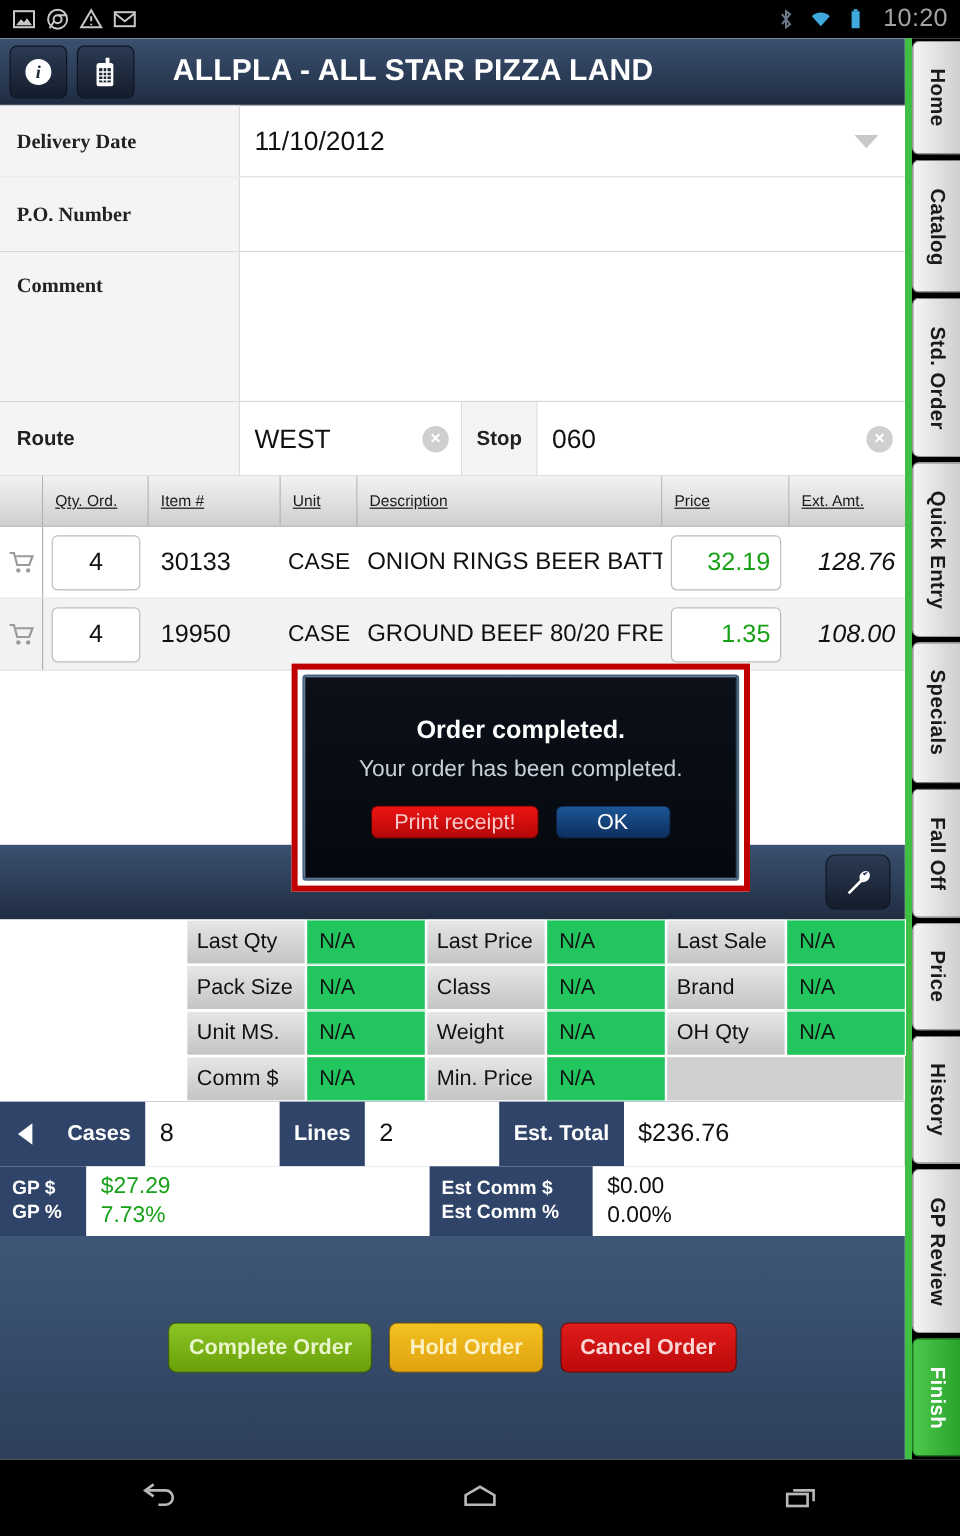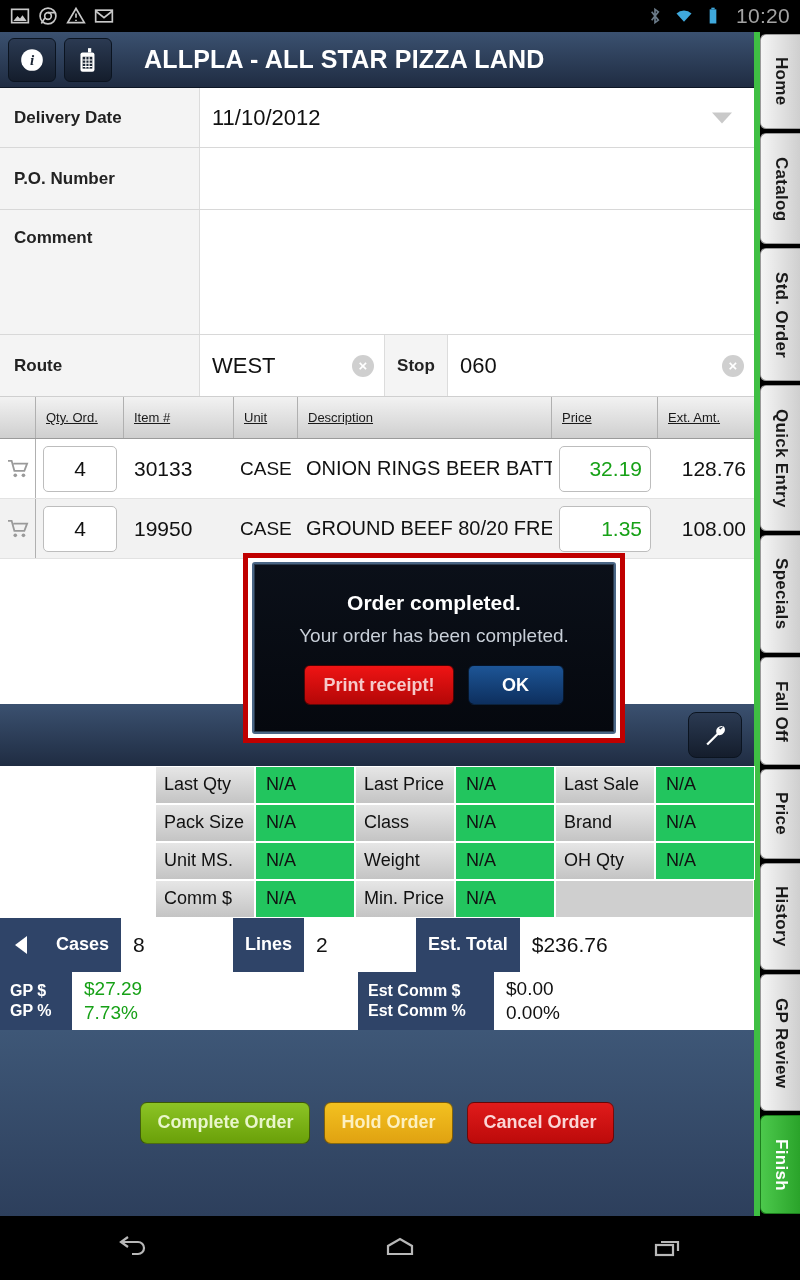--- a/index.html
+++ b/index.html
@@ -37,21 +37,21 @@
     background: linear-gradient(#2b3a52, #141d2c);
     border: 1px solid #0b1420; display: flex; align-items: center; justify-content: center;
   }
   .tb-title { color: #fff; font-size: 25px; font-weight: bold; margin-left: 24px; letter-spacing: .2px; }
 
   
   .frow { display: flex; border-bottom: 1px solid #d8d8d8; background: #fff; }
   .flabel {
     width: 200px; background: #f4f4f4; border-right: 1px solid #dcdcdc;
     font-size: 17px; font-weight: bold; color: #222;
-    display: flex; align-items: flex-start; padding: 18px 0 0 14px;
+    display: flex; align-items: flex-start; padding: 18px 0 0 14px; font-family: Liberation Serif, serif;
   }
   .fvalue { flex: 1; font-size: 22px; color: #111; display: flex; align-items: flex-start; padding: 14px 12px 0 12px; position: relative; }
   .r-delivery { height: 60px; }
   .r-delivery .flabel, .r-po .flabel { align-items: center; padding-top: 0; }
   .r-delivery .fvalue { align-items: center; padding-top: 0; }
   .r-po { height: 62px; }
   .r-comment { height: 125px; }
   .caret-down {
     position: absolute; right: 22px; top: 50%; transform: translateY(-50%);
     width: 0; height: 0; border-left: 10px solid transparent; border-right: 10px solid transparent;
@@ -90,21 +90,21 @@
 
   .trow { display: flex; height: 60px; align-items: center; border-bottom: 1px solid #e2e2e2; background: #fff; }
   .trow.alt { background: #f2f2f2; }
   .td { display: flex; align-items: center; font-size: 21px; color: #111; height: 100%; }
   .td.c-cart { justify-content: center; }
   .td.c-qty  { justify-content: center; }
   .td.c-item { padding-left: 10px; }
   .td.c-unit { padding-left: 6px; font-size: 19px; }
   .td.c-desc { padding-left: 8px; font-size: 20px; white-space: nowrap; overflow: hidden; }
   .td.c-price{ justify-content: center; }
-  .td.c-ext  { justify-content: flex-end; padding-right: 8px; }
+  .td.c-ext  { justify-content: flex-end; padding-right: 8px; font-style: italic; }
   .qtybox {
     width: 74px; height: 46px; border: 1px solid #bdbdbd; border-radius: 5px;
     background: #fff; display: flex; align-items: center; justify-content: center;
     font-size: 21px; color: #111;
   }
   .pricebox {
     width: 92px; height: 46px; border: 1px solid #bdbdbd; border-radius: 5px;
     background: #fff; display: flex; align-items: center; justify-content: flex-end;
     padding-right: 8px; font-size: 21px; color: #17a117;
   }
@@ -172,23 +172,23 @@
   .dialog-frame { position: absolute; left: 207px; top: 521px; width: 382px; height: 190px;
     border: 5px solid #c00000; background: #fff; margin-left: 36px; }
   .dialog { position: absolute; left: 4px; top: 4px; right: 4px; bottom: 4px;
     background: linear-gradient(#0b1019, #05080e);
     border: 2px solid #4a6685; border-radius: 3px;
     display: flex; flex-direction: column; align-items: center; justify-content: center; gap: 10px;
     box-shadow: 0 0 0 1px #2a3a4d inset; }
   .dlg-title { color: #fff; font-size: 21px; font-weight: bold; }
   .dlg-msg { color: #c8cfd8; font-size: 19px; }
   .dlg-btns { display: flex; gap: 14px; margin-top: 8px; }
-  .dlg-btn { height: 40px; border-radius: 6px; padding: 0 18px;
+  .dlg-btn { height: 28px; border-radius: 6px; padding: 0 18px;
     display: flex; align-items: center; justify-content: center;
-    font-size: 18px; font-weight: bold; border: 1px solid rgba(0,0,0,.6); }
+    font-size: 18px; font-weight: normal; border: 1px solid rgba(0,0,0,.6); }
   .dlg-print { background: linear-gradient(#ef1414, #b40707); color: #f6c9c9; }
   .dlg-ok { background: linear-gradient(#1d5596, #0d2f5e); color: #fff; min-width: 96px; }
 
   
   .navbar { height: 64px; background: #000; display: flex; align-items: center; justify-content: space-around; }
   .nav-ico { width: 48px; height: 36px; display: flex; align-items: center; justify-content: center; }
 </style>
 </head>
 <body>
 

